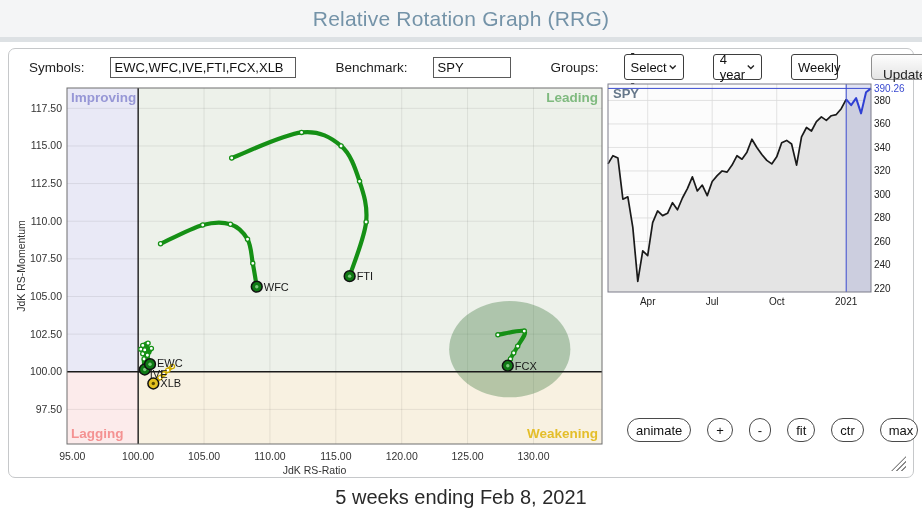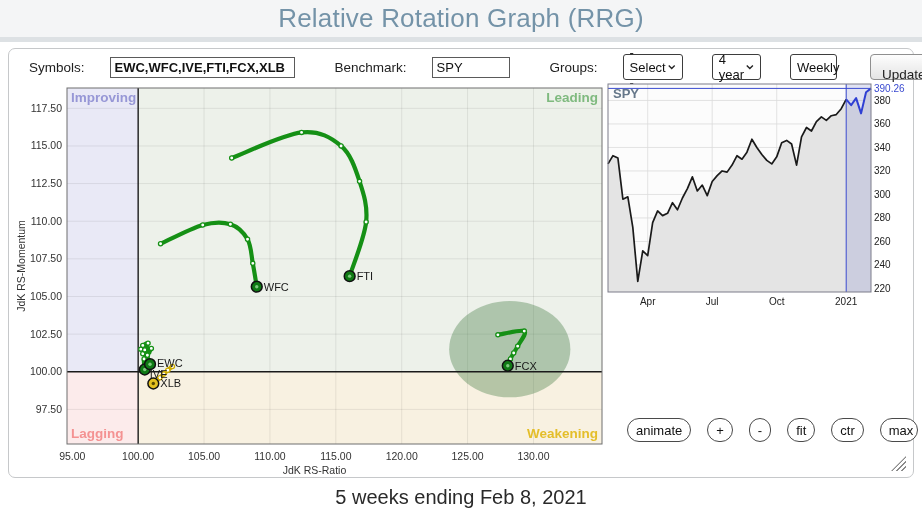--- a/index.html
+++ b/index.html
@@ -1,32 +1,32 @@
 <!DOCTYPE html>
 <html><head>
 <meta charset="utf-8">
 <style>
   * { box-sizing: border-box; margin: 0; padding: 0; }
   html,body { width: 922px; height: 510px; background: #ffffff; font-family: "Liberation Sans", sans-serif; overflow: hidden; }
 
   .titlebar { height: 37px; background: #f4f5f6; display: flex; align-items: center; justify-content: center; }
-  .titlebar h1 { font-size: 26px; font-weight: 400; color: #7493a8; letter-spacing: .2px; }
+  .titlebar h1 { font-size: 21px; font-weight: 400; color: #7493a8; letter-spacing: .2px; }
   .title-strip { height: 5px; background: #dde1e4; }
 
   .panel { position: absolute; left: 8px; top: 48px; width: 906px; height: 430px;
            background: #fff; border: 1px solid #c6c8ca; border-radius: 7px; }
 
   
   .toolbar { position: absolute; left: 0; top: 5px; width: 100%; height: 26px;
              display: flex; align-items: center; font-size: 13.5px; color: #222; gap: 20px; }
   .toolbar .lbl { margin-right: 5px; white-space: nowrap; }
   .sp1 { width: 47px; } .sp2 { width: 12px; } .sp3 { width: 10px; }
   .toolbar input { height: 21px; border: 1px solid #5a5a5a; font-size: 13px; padding: 1px 4px;
                    font-family: "Liberation Sans", sans-serif; color: #111; }
-  .in-symbols { width: 273px; font-weight: bold; } .in-benchmark { width: 78px; }
+  .in-symbols { width: 273px; } .in-benchmark { width: 78px; }
   .sel { height: 22px; border: 1px solid #3d3d3d; border-radius: 3px; background: #fff;
          display: flex; align-items: center; justify-content: space-between;
          padding: 12px 6px; font-size: 13px; color: #111; cursor: pointer; margin-right: 9px; }
   .sel-groups { width: 71px; } .sel-period { width: 71px; } .sel-freq { width: 47px; margin-right: 13px; }
   .btn-update { height: 23px; padding: 12px 11px; font-size: 13.5px; color: #222;
                 border: 1px solid #8f8f8f; border-radius: 4px;
                 background: linear-gradient(#fdfdfd, #e4e4e4); cursor: pointer;
                 font-family: "Liberation Sans", sans-serif; }
 
   .rrg-svg { position: absolute; left: 5px; top: 30px; }

